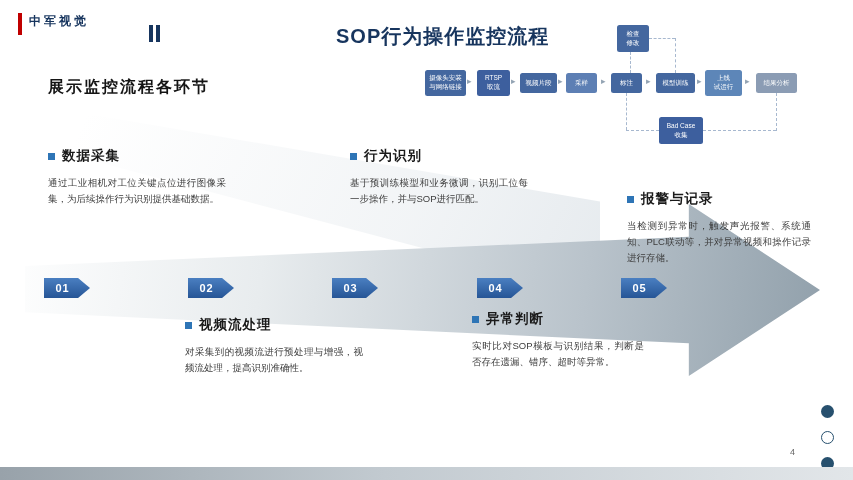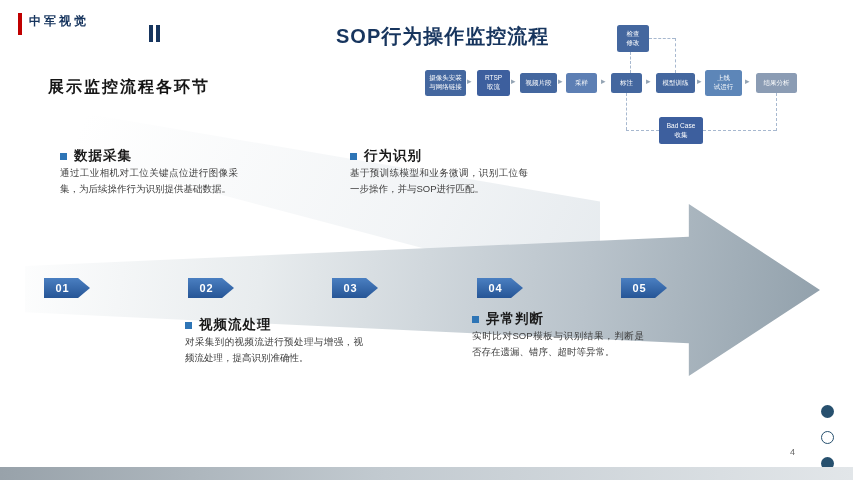--- a/index.html
+++ b/index.html
@@ -40,22 +40,22 @@
          clip-path:polygon(0 0,74% 0,100% 50%,74% 100%,0 100%);
          background:linear-gradient(180deg,#4a7fc1,#265596);
          color:#fff;font-weight:bold;font-size:11px;letter-spacing:1px;
          display:flex;align-items:center;justify-content:center;padding-right:9px;box-sizing:border-box;}
   .b1{left:44px}.b2{left:188px}.b3{left:332px}.b4{left:477px}.b5{left:621px}
 
   
   .step{position:absolute;}
   .step-title{display:flex;align-items:center;gap:7px;font-size:13.5px;font-weight:bold;color:#1a1a1a;letter-spacing:1px;}
   .bullet{width:7px;height:7px;background:#2e75b6;flex:0 0 auto;}
-  .step-desc{font-size:9.5px;line-height:1.68;color:#3d3d3d;text-align:justify;}
-  .s1{left:60px;top:147px;width:178px;}
+  .step-desc{margin-top:10px;font-size:9.5px;line-height:1.68;color:#3d3d3d;text-align:justify;}
+  .s1{left:48px;top:147px;width:178px;}
   .s3{left:350px;top:147px;width:178px;}
   .s5{left:627px;top:190px;width:184px;}
   .s2{left:185px;top:316px;width:178px;}
   .s4{left:472px;top:310px;width:172px;}
 
   
   .dot{position:absolute;left:821px;width:13px;height:13px;border-radius:50%;box-sizing:border-box;}
   .d1{top:405px;background:#27506e;}
   .d2{top:431px;background:#fff;border:1.5px solid #27506e;}
   .d3{top:457px;background:#27506e;}
@@ -148,20 +148,27 @@
   </div>
 
   <div class="step s4">
     <div class="step-title">
       <span class="bullet"></span>
       <span>异常判断</span>
     </div>
     <div class="step-desc">实时比对SOP模板与识别结果，判断是否存在遗漏、错序、超时等异常。</div>
   </div>
 
+  <div class="step s5">
+    <div class="step-title">
+      <span class="bullet"></span>
+      <span>报警与记录</span>
+    </div>
+    <div class="step-desc">当检测到异常时，触发声光报警、系统通知、PLC联动等，并对异常视频和操作记录进行存储。</div>
+  </div>
 
   <div class="dot d1"></div>
   <div class="dot d2"></div>
   <div class="dot d3"></div>
   <div class="page-num">4</div>
 
   <div class="bottom-bar"></div>
 </div>
 
 </body></html>

